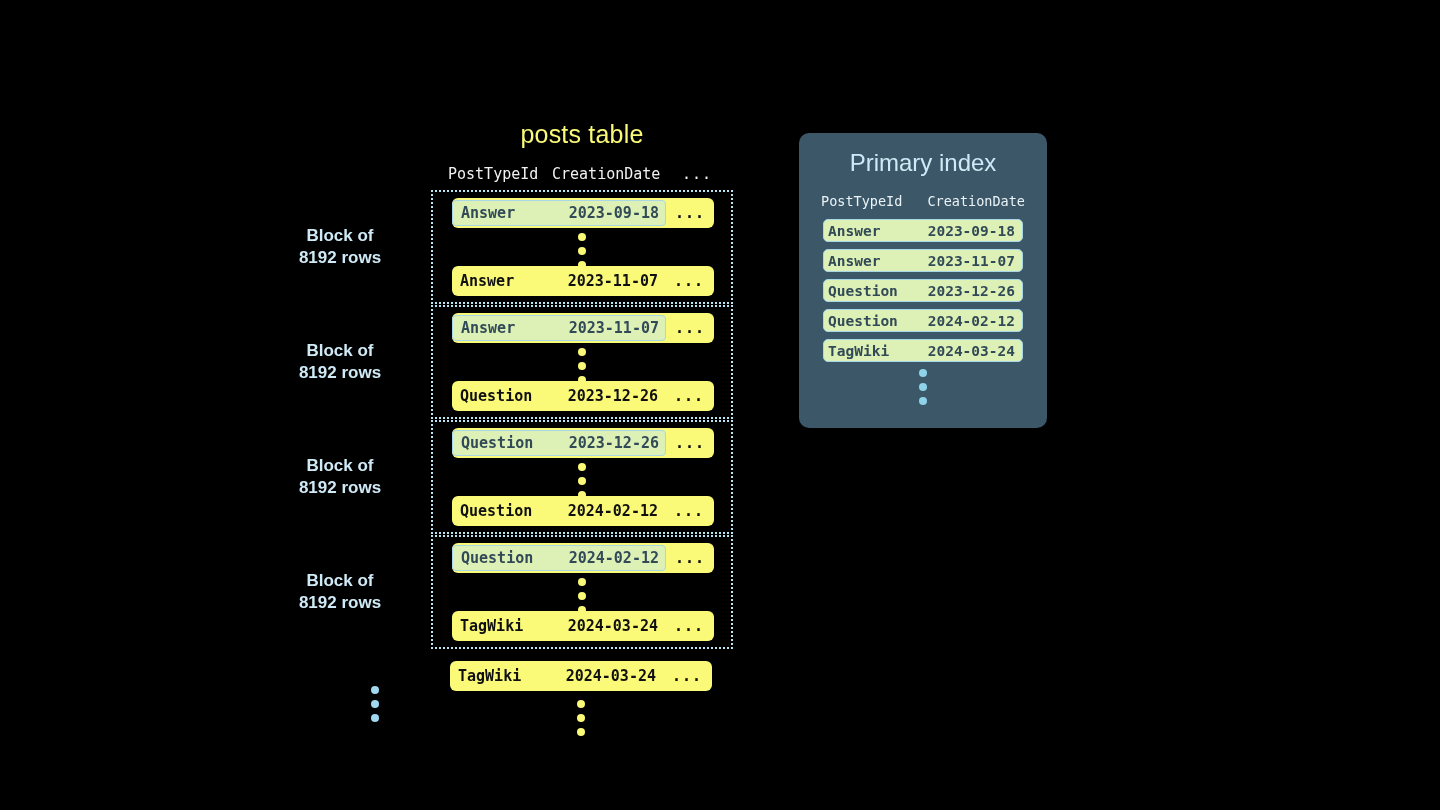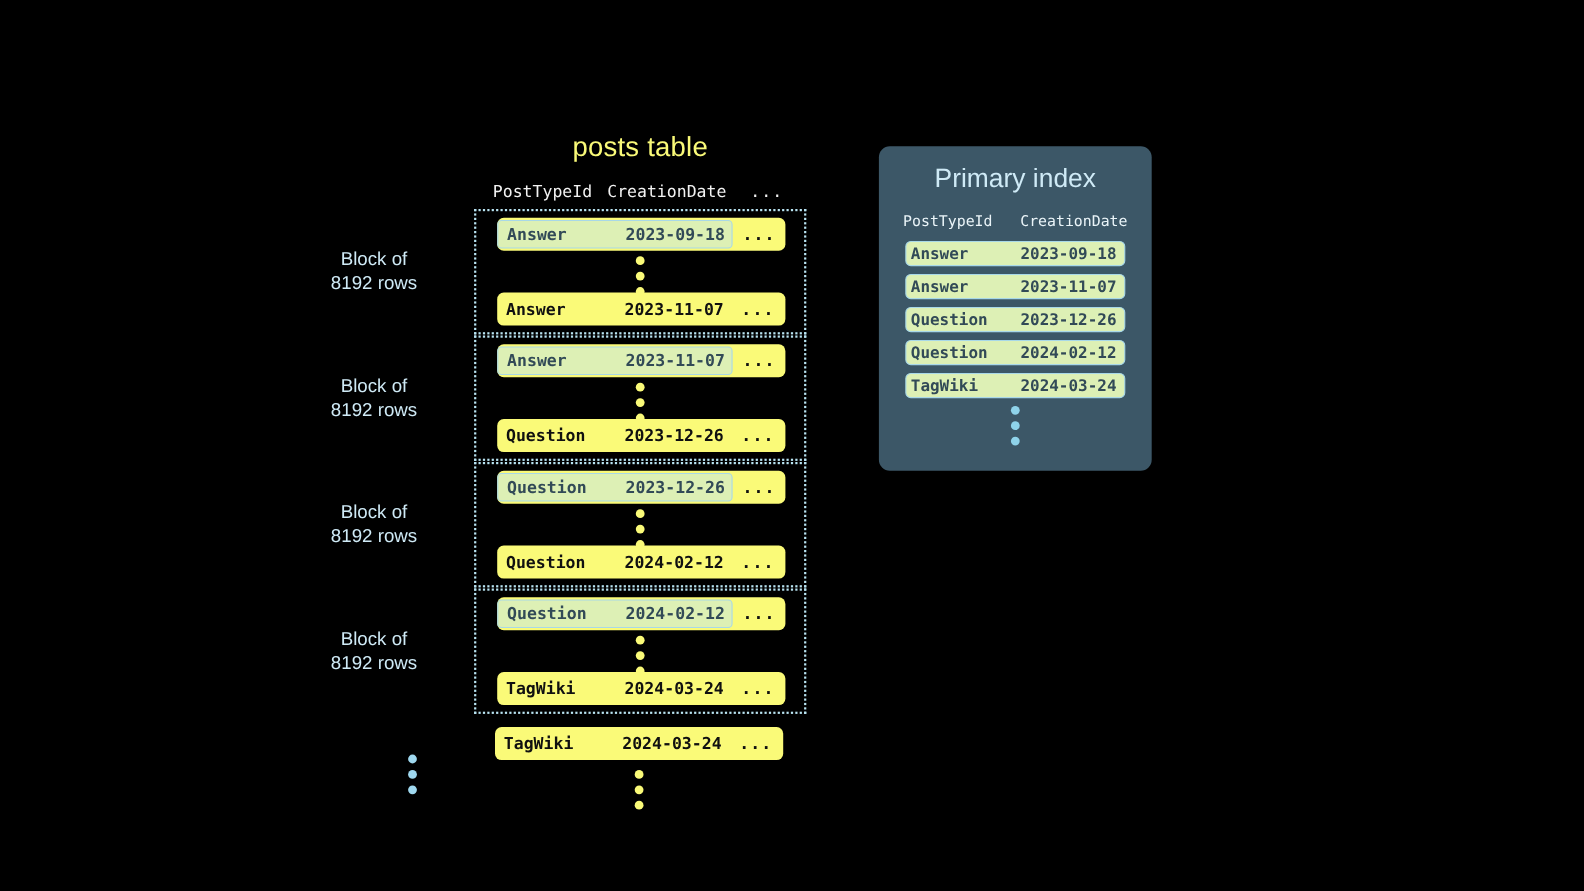--- a/index.html
+++ b/index.html
@@ -40,20 +40,21 @@
   .block-label {
     position: absolute;
     right: 316px;
     top: 50%;
     transform: translateY(-50%);
     width: 150px;
     text-align: center;
     font-size: 17px; line-height: 22px;
     color: #cfeaf6;
     white-space: pre-line;
+    font-weight: bold;
   }
 
   
   .row {
     position: absolute; left: 19px; width: 262px; height: 30px;
     background: #fafa78;
     border-radius: 6px;
     display: flex; align-items: center;
     font-family: "DejaVu Sans Mono", monospace;
     font-size: 15px; font-weight: bold;

